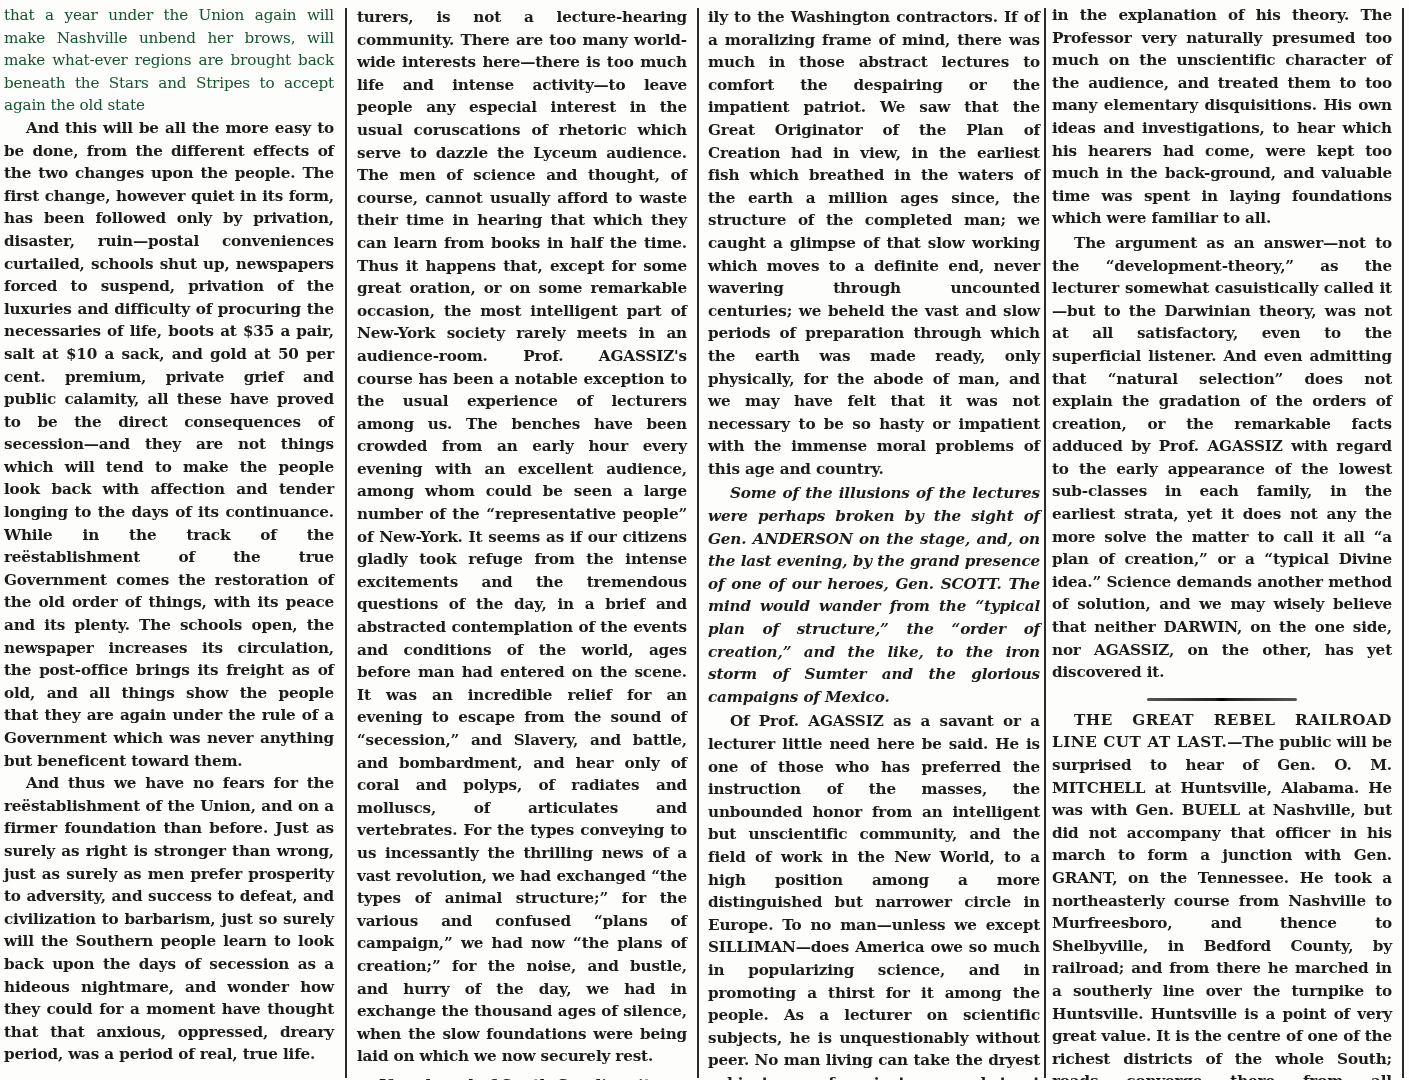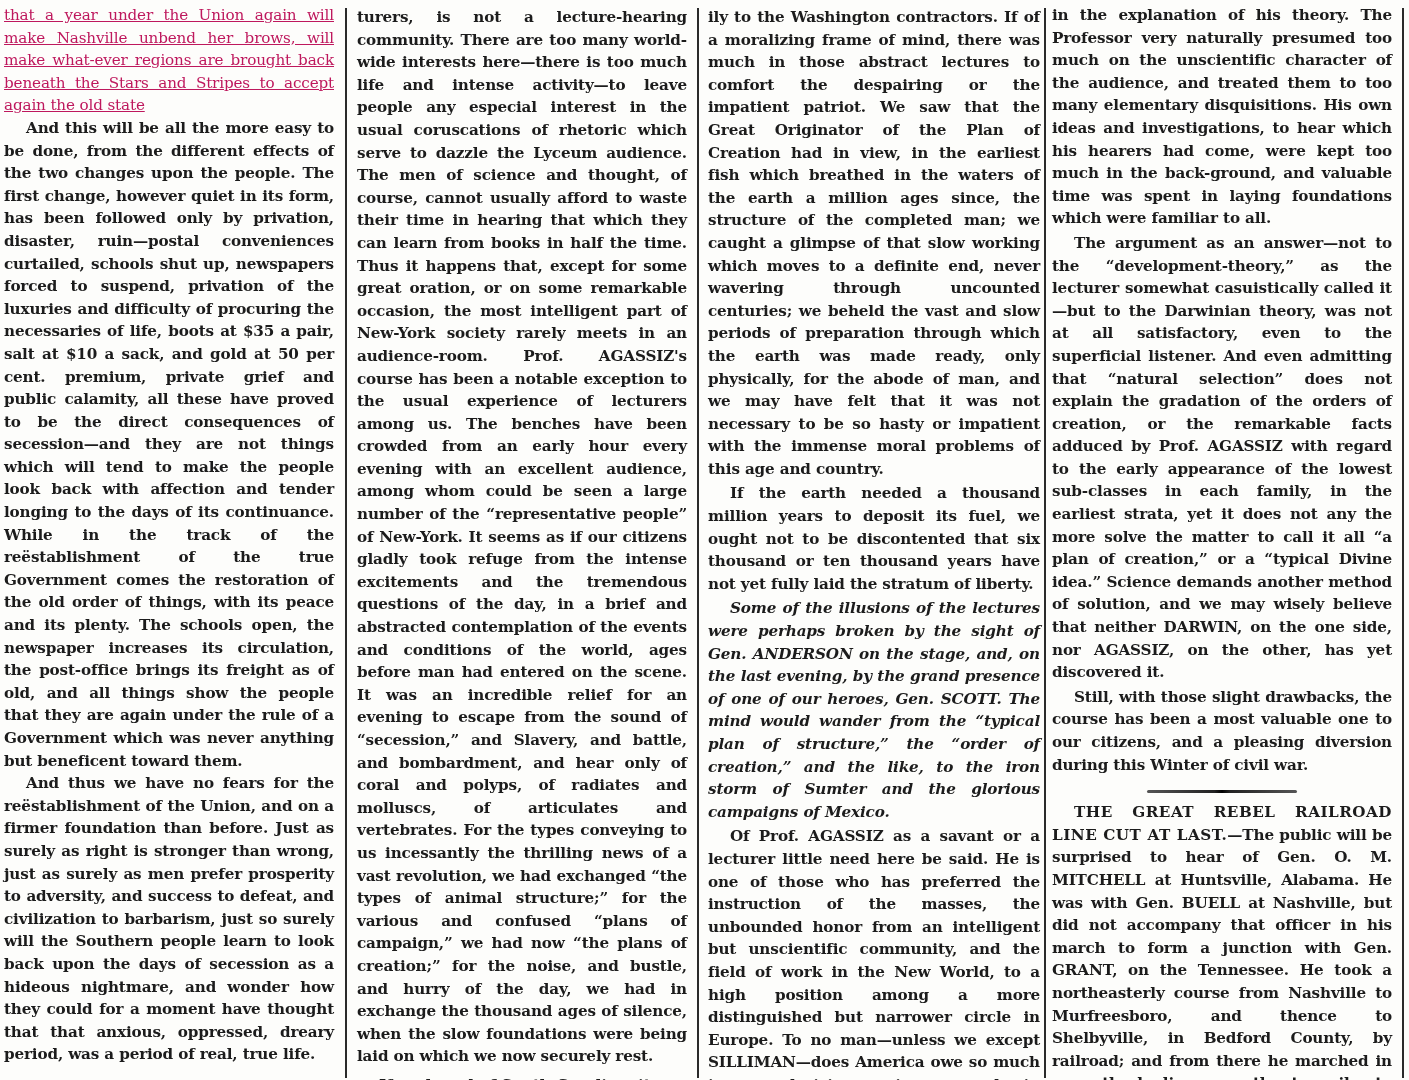--- a/index.html
+++ b/index.html
@@ -15,21 +15,21 @@
     box-sizing: border-box;
     font-size: 15.2px;
     line-height: 22.6px;
     text-align: justify;
     hyphens: manual;
     font-weight: bold;
     letter-spacing: -0.15px;
   }
   .col p { margin: 0; text-indent: 22px; }
   .col p.cont { text-indent: 0; }
-  .light { font-weight: normal; color: #be185d; text-decoration: underline; }
+  .light { font-weight: normal; color: #14532d; }
   .col1 { left: 4px; width: 330px; }
   .col2 { left: 357px; width: 330px; }
   .col3 { left: 708px; width: 332px; }
   .col4 { left: 1052px; width: 340px; }
   .rule-v { position: absolute; background: #2a2a2a; width: 2px; }
   .divider {
     height: 3px; width: 150px; margin: 14px auto 8px auto;
     background: linear-gradient(to right, #555 0%, #222 45%, #000 50%, #222 55%, #555 100%);
     border-radius: 2px;
   }
@@ -51,26 +51,24 @@
 
 </div>
 
 <div class="col col2" style="top:6px;">
   <p class="cont">turers, is not a lecture-hearing community. There are too many world-wide interests here—there is too much life and intense activity—to leave people any especial interest in the usual coruscations of rhetoric which serve to dazzle the Lyceum audience. The men of science and thought, of course, cannot usually afford to waste their time in hearing that which they can learn from books in half the time. Thus it happens that, except for some great oration, or on some remarkable occasion, the most intelligent part of New-York society rarely meets in an audience-room. Prof. AGASSIZ's course has been a notable exception to the usual experience of lecturers among us. The benches have been crowded from an early hour every evening with an excellent audience, among whom could be seen a large number of the “representative people” of New-York. It seems as if our citizens gladly took refuge from the intense excitements and the tremendous questions of the day, in a brief and abstracted contemplation of the events and conditions of the world, ages before man had entered on the scene. It was an incredible relief for an evening to escape from the sound of “secession,” and Slavery, and battle, and bombardment, and hear only of coral and polyps, of radiates and molluscs, of articulates and vertebrates. For the types conveying to us incessantly the thrilling news of a vast revolution, we had exchanged “the types of animal structure;” for the various and confused “plans of campaign,” we had now “the plans of creation;” for the noise, and bustle, and hurry of the day, we had in exchange the thousand ages of silence, when the slow foundations were being laid on which we now securely rest.</p>
   <p style="margin-top:6px;">If we heard of South Carolina, it was of her position in the tertiary period; or of Virginia, it was of her fossil-flora. Florida carried with her no Revolutionary associations, and we only cared for her as we heard of the hundred thousand years in which her coral reefs were being formed. Only occasionally, when the lecturer spoke of a family of animals destitute of back-bones, were our thoughts carried to recent events, and we called to mind a—we may hope—recently extinct species of politicians; or, when we heard of parasites consuming the life of some unhappy animal, they wandered gloom-</p>
 </div>
 
 <div class="col col3" style="top:6px;">
   <p class="cont">ily to the Washington contractors. If of a moralizing frame of mind, there was much in those abstract lectures to comfort the despairing or the impatient patriot. We saw that the Great Originator of the Plan of Creation had in view, in the earliest fish which breathed in the waters of the earth a million ages since, the structure of the completed man; we caught a glimpse of that slow working which moves to a definite end, never wavering through uncounted centuries; we beheld the vast and slow periods of preparation through which the earth was made ready, only physically, for the abode of man, and we may have felt that it was not necessary to be so hasty or impatient with the immense moral problems of this age and country.</p>
-  <p style="margin-top:2px;">If the earth needed a thousand million years to deposit its fuel, we ought not to be discontented that six thousand or ten thousand years have not yet fully laid the stratum of liberty.</p>
   <p style="margin-top:2px;font-style:italic;">Some of the illusions of the lectures were perhaps broken by the sight of Gen. ANDERSON on the stage, and, on the last evening, by the grand presence of one of our heroes, Gen. SCOTT. The mind would wander from the “typical plan of structure,” the “order of creation,” and the like, to the iron storm of Sumter and the glorious campaigns of Mexico.</p>
   <p style="margin-top:2px;">Of Prof. AGASSIZ as a savant or a lecturer little need here be said. He is one of those who has preferred the instruction of the masses, the unbounded honor from an intelligent but unscientific community, and the field of work in the New World, to a high position among a more distinguished but narrower circle in Europe. To no man—unless we except SILLIMAN—does America owe so much in popularizing science, and in promoting a thirst for it among the people. As a lecturer on scientific subjects, he is unquestionably without peer. No man living can take the dryest subject—as, for instance, abstract classification—and render it immediately so vivid and interesting to even an uncultured audience. His hand is equal to, and as rapid as, his word, in unfolding his idea, and his enthusiasm carries every one with him. Still, with all the well-known qualifications of Prof. AGASSIZ for public teaching, we must confess to a certain degree of disappointment, both in this course of lectures and</p>
 </div>
 
 <div class="col col4" style="top:4px;">
   <p class="cont">in the explanation of his theory. The Professor very naturally presumed too much on the unscientific character of the audience, and treated them to too many elementary disquisitions. His own ideas and investigations, to hear which his hearers had come, were kept too much in the back-ground, and valuable time was spent in laying foundations which were familiar to all.</p>
   <p style="margin-top:2px;">The argument as an answer—not to the “development-theory,” as the lecturer somewhat casuistically called it—but to the Darwinian theory, was not at all satisfactory, even to the superficial listener. And even admitting that “natural selection” does not explain the gradation of the orders of creation, or the remarkable facts adduced by Prof. AGASSIZ with regard to the early appearance of the lowest sub-classes in each family, in the earliest strata, yet it does not any the more solve the matter to call it all “a plan of creation,” or a “typical Divine idea.” Science demands another method of solution, and we may wisely believe that neither DARWIN, on the one side, nor AGASSIZ, on the other, has yet discovered it.</p>
-  <p style="margin-top:2px;">Still, with those slight drawbacks, the course has been a most valuable one to our citizens, and a pleasing diversion during this Winter of civil war.</p>
   <div class="divider"></div>
   <p>
     <span class="smallcap-lead">THE GREAT REBEL RAILROAD LINE CUT AT LAST.</span><span>—The public will be surprised to hear of Gen. O. M. MITCHELL at Huntsville, Alabama. He was with Gen. BUELL at Nashville, but did not accompany that officer in his march to form a junction with Gen. GRANT, on the Tennessee. He took a northeasterly course from Nashville to Murfreesboro, and thence to Shelbyville, in Bedford County, by railroad; and from there he marched in a southerly line over the turnpike to Huntsville. Huntsville is a point of very great value. It is the centre of one of the richest districts of the whole South; roads converge there from all directions; and, more important still, it is situated on the Memphis and Charleston Railroad—the only railway line connecting the rebel army in the Southwest with the rebel army in Virginia. Gen. MITCHELL will now prevent any further reinforcements being sent from the East to BEAUREGARD. He obtains control of the Upper Tennessee River. The way is open for him to Chattanooga, the strongest natural position in the Southwest, where the rebels</span>
   </p>
 </div>
 
 </body></html>

